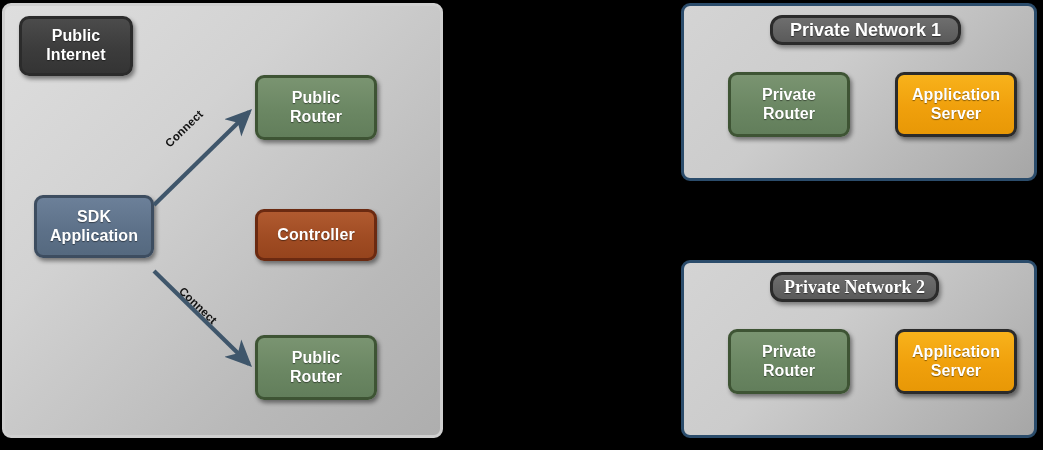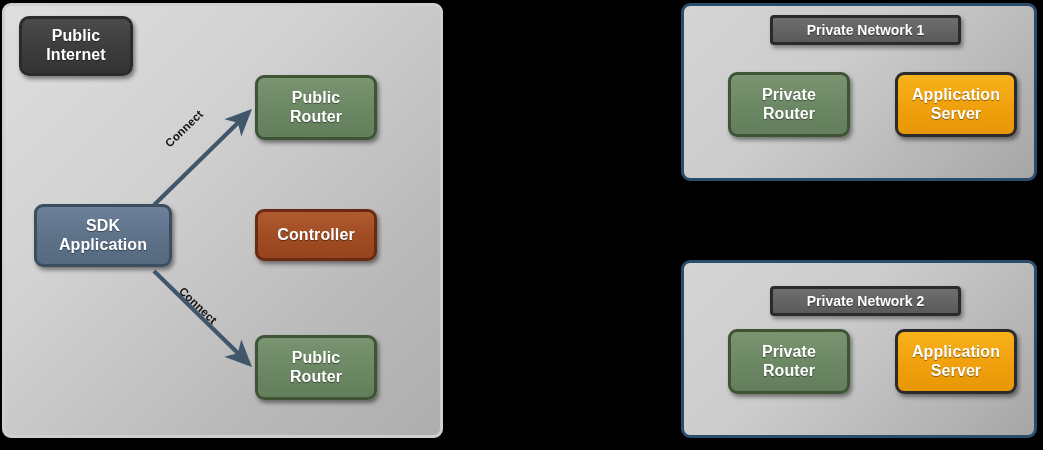--- a/index.html
+++ b/index.html
@@ -80,22 +80,22 @@
     height: 60px;
     border: 3px solid #2b2b2b;
     background: linear-gradient(180deg, #4b4b4b 0%, #3c3c3c 55%, #343434 100%);
     border-radius: 10px;
     font-size: 16px;
   }
 
   
   #sdk-application-node {
     left: 29px;
-    top: 198px;
-    width: 138px;
+    top: 189px;
+    width: 120px;
     height: 63px;
     border: 3px solid #3d4d60;
     background: linear-gradient(180deg, #6c8099 0%, #5d7189 55%, #55697f 100%);
   }
 
   
   #public-router-1-node {
     left: 250px;
     top: 69px;
     width: 122px;
@@ -124,31 +124,31 @@
 
   
   .network-title {
     position: absolute;
     box-sizing: border-box;
     display: flex;
     align-items: center;
     justify-content: center;
     height: 30px;
     border: 3px solid #2b2b2b;
-    border-radius: 4px;
+    border-radius: 12px;
     background: linear-gradient(180deg, #6e6e6e 0%, #636363 55%, #5a5a5a 100%);
     color: #ffffff;
     font-weight: bold;
-    font-size: 14px;
+    font-size: 18px;
     text-shadow: 0 1px 1px rgba(0,0,0,0.5);
     box-shadow: 2px 3px 4px rgba(0,0,0,0.4);
     user-select: none;
   }
   #private-network-1-title { left: 86px; top: 9px;  width: 191px; }
-  #private-network-2-title { left: 86px; top: 23px;  width: 191px; }
+  #private-network-2-title { left: 86px; top: 9px;  width: 169px; font-family: Liberation Serif, serif; }
 
   
   .private-router-node {
     left: 18px;
     top: 66px;
     width: 122px;
     height: 65px;
     border: 3px solid #3e5434;
     background: linear-gradient(180deg, #7a9471 0%, #6b8763 55%, #627e5b 100%);
     margin-left: 26px;

